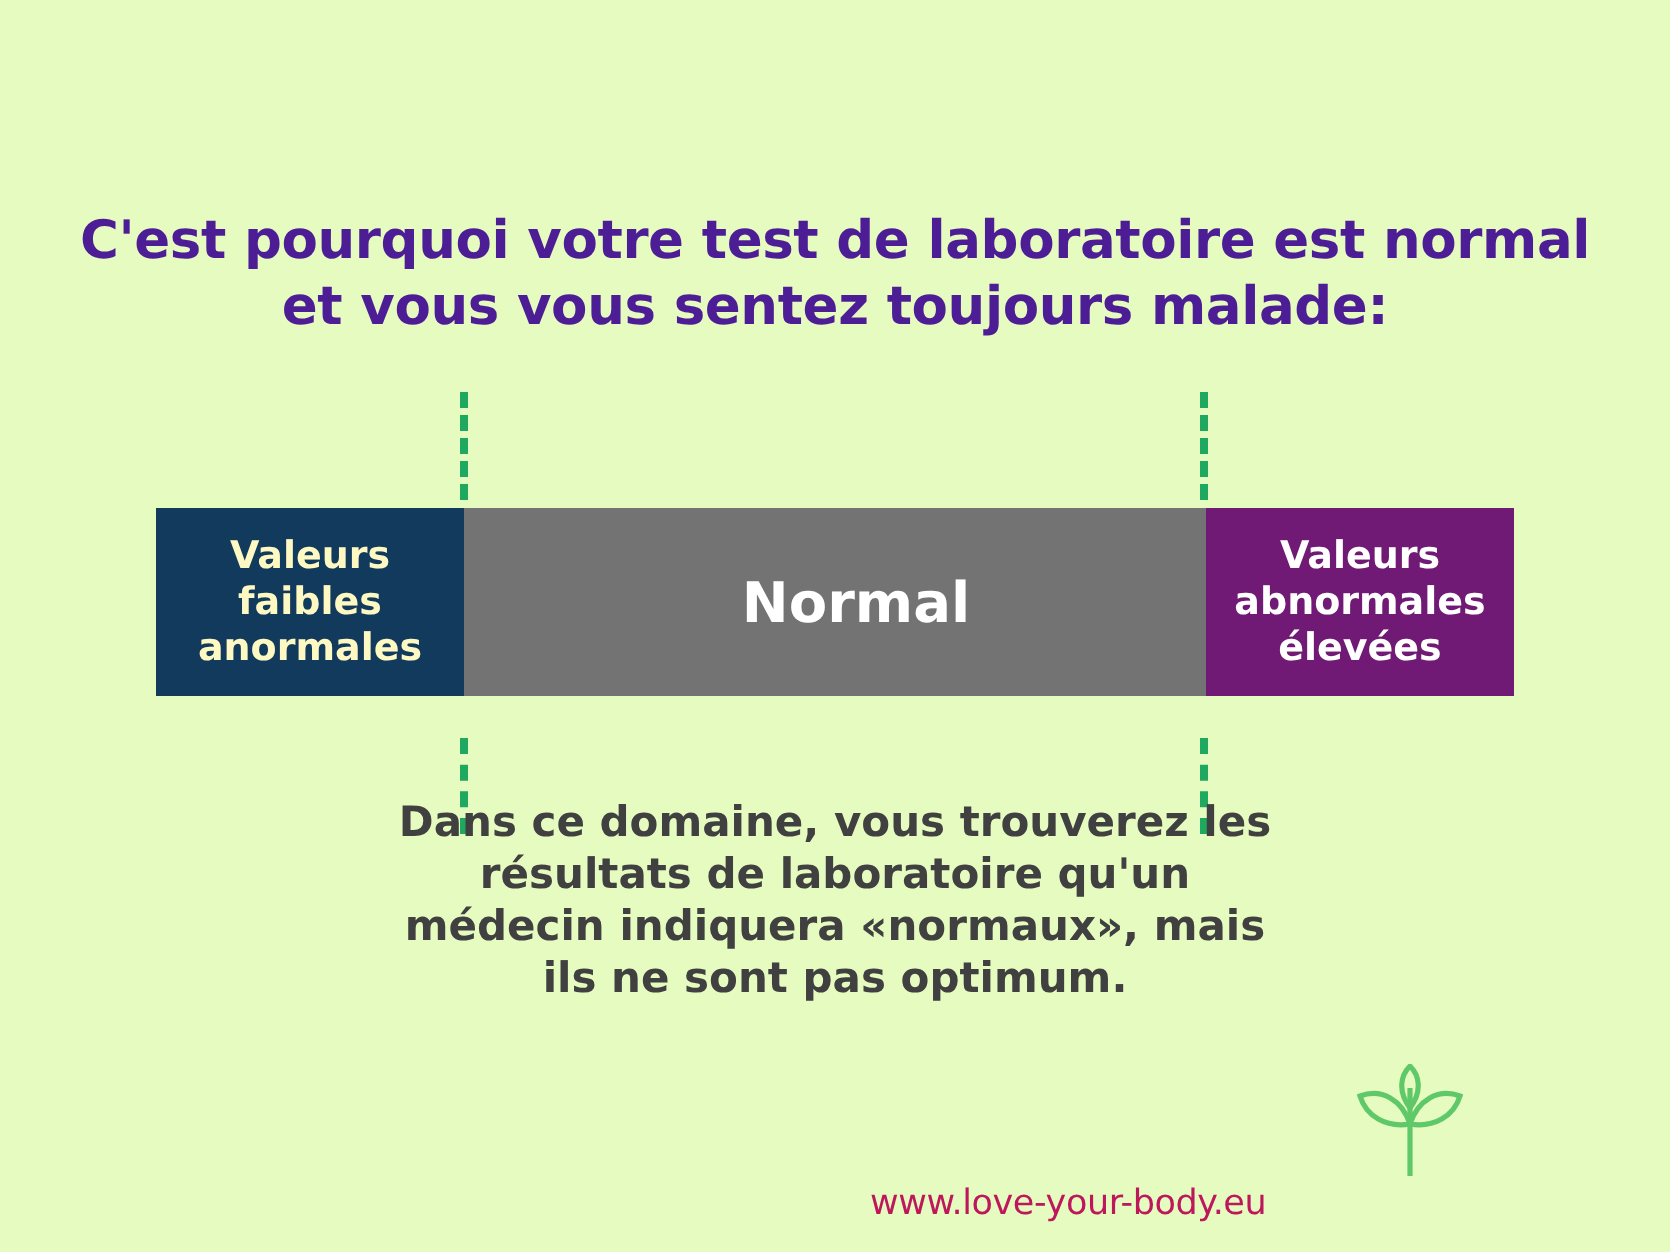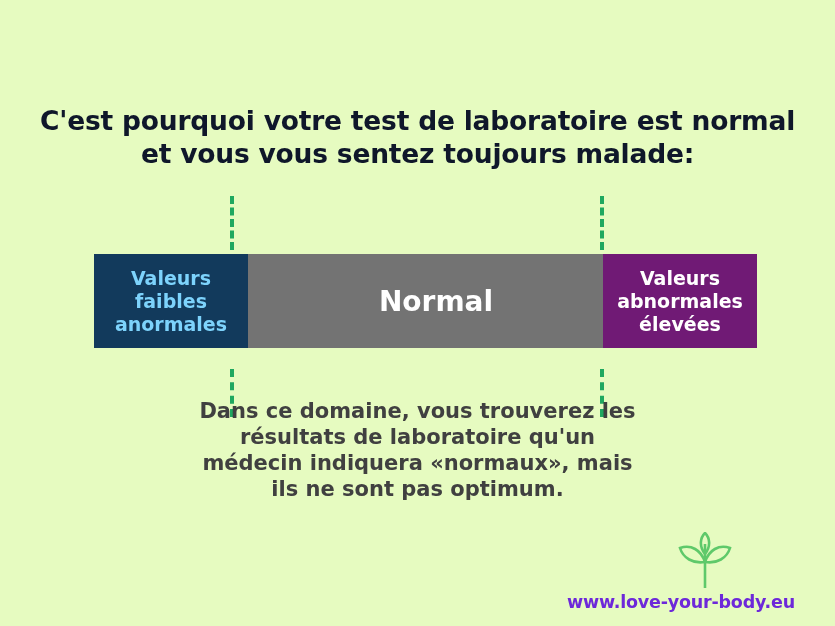--- a/index.html
+++ b/index.html
@@ -19,21 +19,21 @@
     left: 0; top: 0;
     width: 835px;
     height: 626px;
   }
   .title {
     position: absolute;
     left: 0;
     top: 104px;
     width: 835px;
     text-align: center;
-    color: #0f172a;
+    color: #4c1d95;
     font-family: "DejaVu Sans", sans-serif;
     font-weight: bold;
     font-size: 26.5px;
     line-height: 33px;
     letter-spacing: -0.2px;
   }
   .title-line2 {
     display: block;
   }
   
@@ -53,29 +53,28 @@
     position: absolute;
     left: 78px;
     top: 254px;
     width: 679px;
     height: 94px;
     display: flex;
   }
   .seg-low {
     width: 154px;
     background: #123a5c;
-    color: #7dd3fc;
+    color: #fef9c3;
     display: flex;
     align-items: center;
     justify-content: center;
     text-align: center;
     font-weight: bold;
     font-size: 19px;
     line-height: 23px;
-    margin-left: 16px;
   }
   .seg-normal {
     flex: 1 1 auto;
     background: #737373;
     color: #ffffff;
     display: flex;
     align-items: center;
     justify-content: center;
     text-align: center;
     font-weight: bold;
@@ -110,23 +109,23 @@
     left: 667px;
     top: 532px;
     width: 76px;
     height: 62px;
   }
   .site-url {
     position: absolute;
     left: 435px;
     top: 592px;
     width: 360px;
-    text-align: right;
-    color: #6d28d9;
-    font-weight: bold;
+    text-align: left;
+    color: #be185d;
+    font-weight: normal;
     font-size: 17.5px;
     letter-spacing: -0.2px;
   }
 </style>
 </head>
 <body>
 
 <div class="canvas">
 
   <div class="title">

